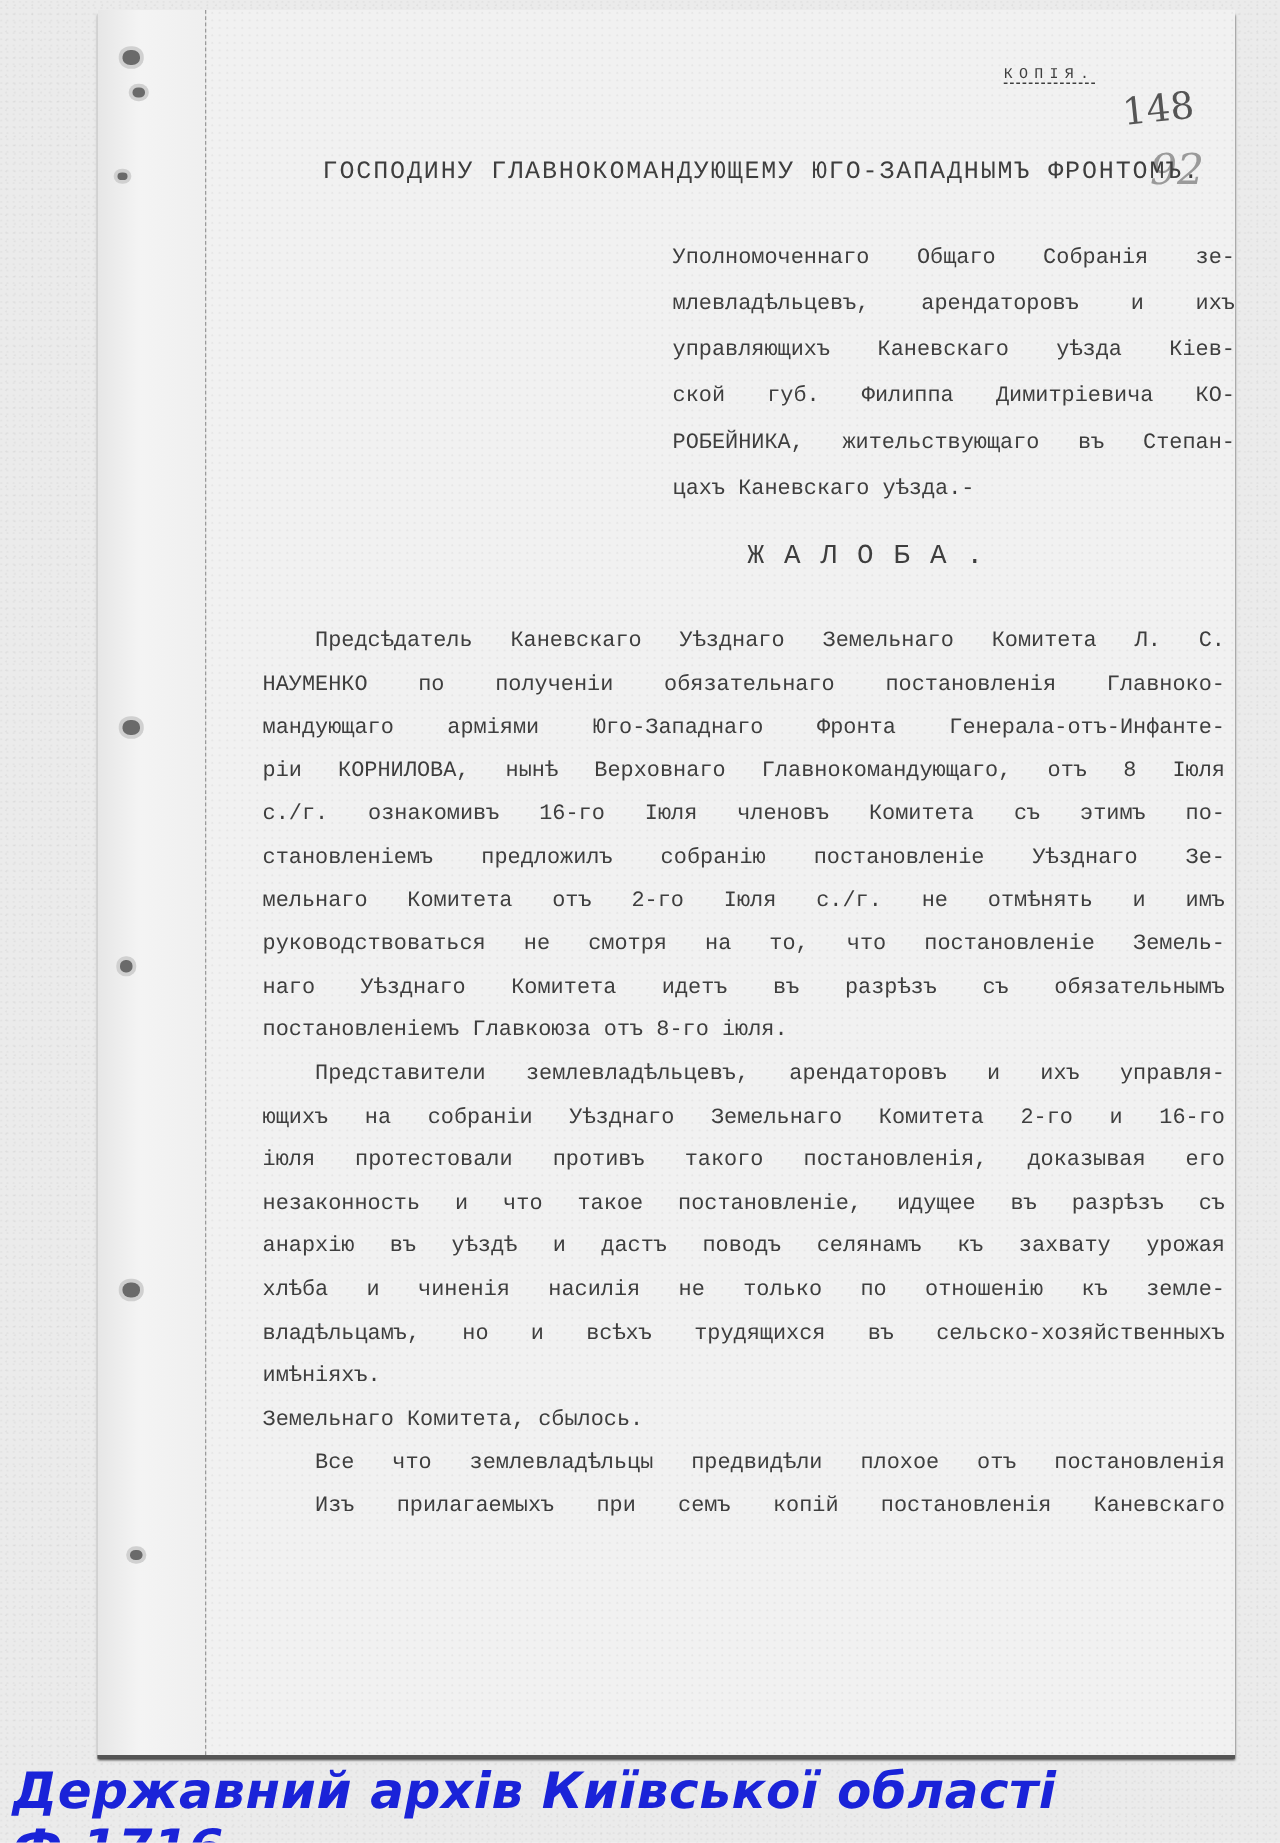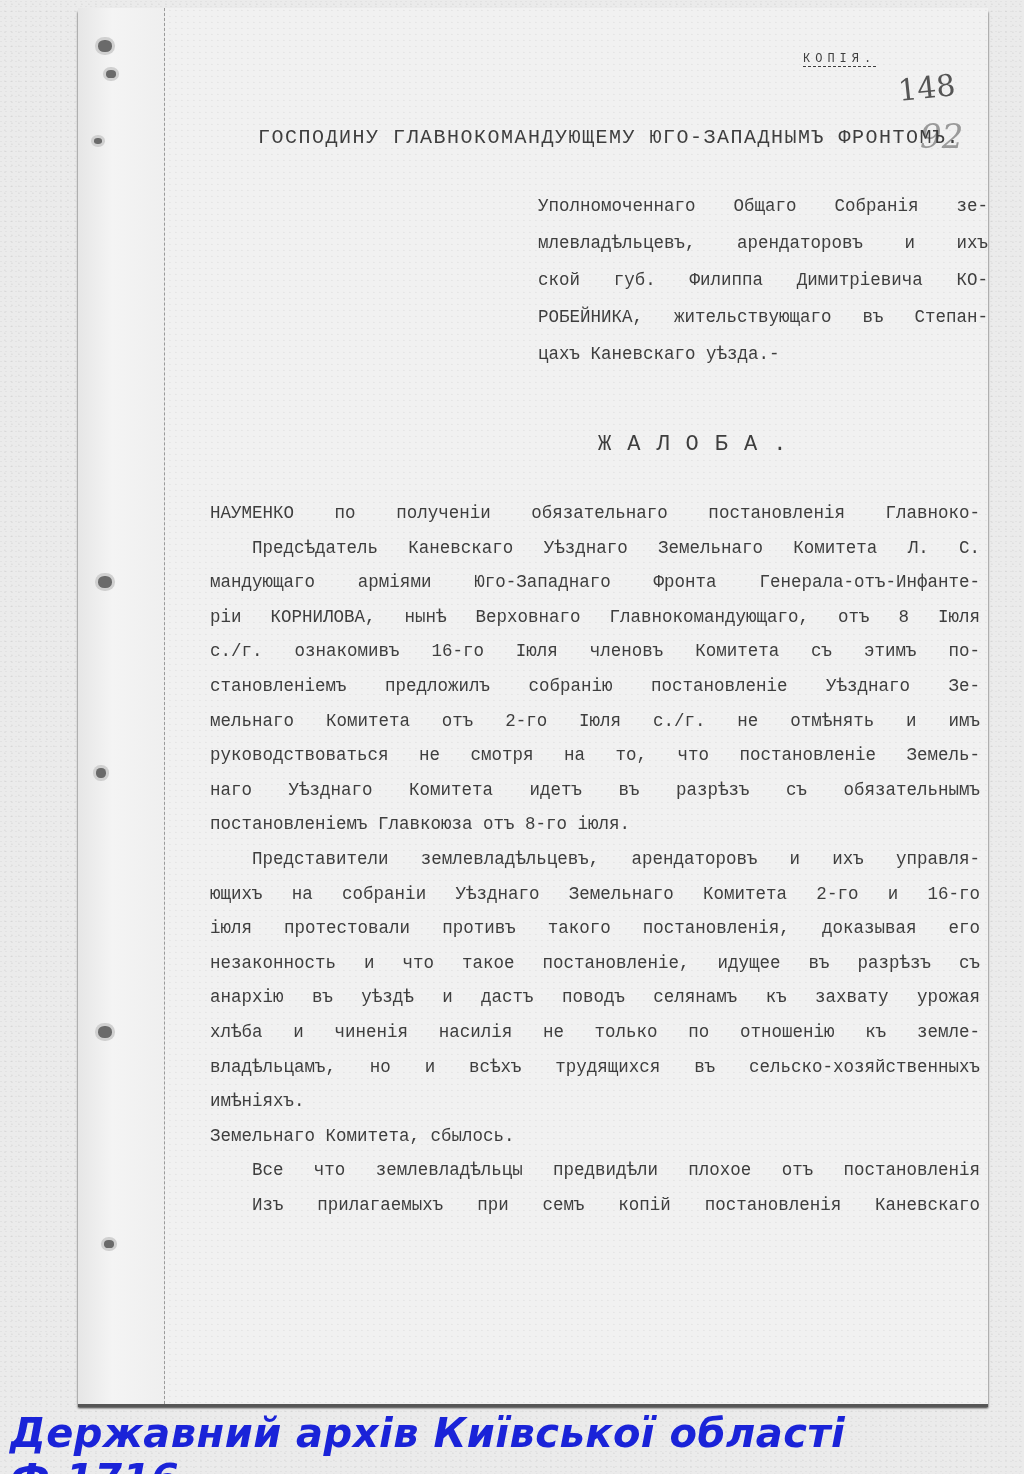--- a/index.html
+++ b/index.html
@@ -64,30 +64,31 @@
 
   <div class="text kopia">КОПІЯ.</div>
   <div class="pg1">148</div>
   <div class="pg2">92</div>
 
   <div class="text addressee">ГОСПОДИНУ ГЛАВНОКОМАНДУЮЩЕМУ ЮГО-ЗАПАДНЫМЪ ФРОНТОМЪ.</div>
 
   <div class="from-block">
     <span class="line">Уполномоченнаго Общаго Собранія зе-</span>
     <span class="line">млевладѣльцевъ, арендаторовъ и ихъ</span>
+    <span class="line">управляющихъ Каневскаго уѣзда Кіев-</span>
     <span class="line">ской губ. Филиппа Димитріевича КО-</span>
     <span class="line">РОБЕЙНИКА, жительствующаго въ Степан-</span>
     <span class="line last">цахъ Каневскаго уѣзда.-</span>
   </div>
 
   <div class="text title">ЖАЛОБА.</div>
 
   <div class="body">
+    <span class="line indent">Предсѣдатель Каневскаго Уѣзднаго Земельнаго Комитета Л. С.</span>
     <span class="line">НАУМЕНКО по полученіи обязательнаго постановленія Главноко-</span>
-    <span class="line indent">Предсѣдатель Каневскаго Уѣзднаго Земельнаго Комитета Л. С.</span>
     <span class="line">мандующаго арміями Юго-Западнаго Фронта Генерала-отъ-Инфанте-</span>
     <span class="line">ріи КОРНИЛОВА, нынѣ Верховнаго Главнокомандующаго, отъ 8 Іюля</span>
     <span class="line">с./г. ознакомивъ 16-го Іюля членовъ Комитета съ этимъ по-</span>
     <span class="line">становленіемъ предложилъ собранію постановленіе Уѣзднаго Зе-</span>
     <span class="line">мельнаго Комитета отъ 2-го Іюля с./г. не отмѣнять и имъ</span>
     <span class="line">руководствоваться не смотря на то, что постановленіе Земель-</span>
     <span class="line">наго Уѣзднаго Комитета идетъ въ разрѣзъ съ обязательнымъ</span>
     <span class="line last">постановленіемъ Главкоюза отъ 8-го іюля.</span>
 
     <span class="line indent">Представители землевладѣльцевъ, арендаторовъ и ихъ управля-</span>

